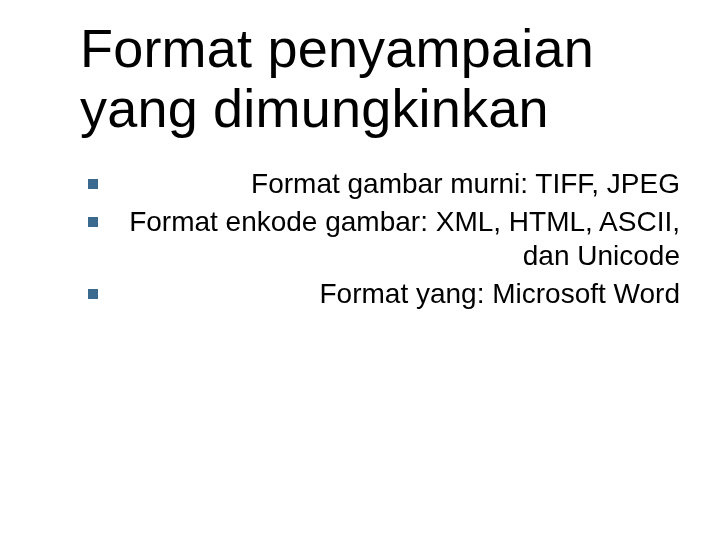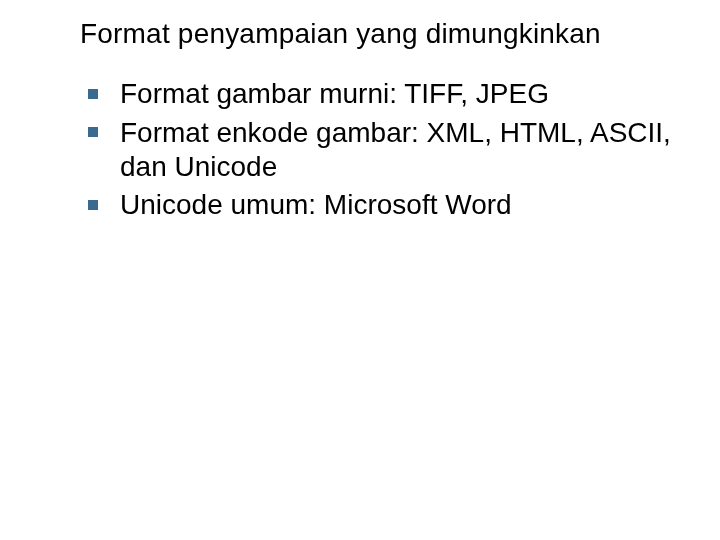--- a/index.html
+++ b/index.html
@@ -12,31 +12,32 @@
     color: #000;
   }
   .slide {
     box-sizing: border-box;
     width: 720px;
     height: 540px;
     padding: 18px 40px 40px 80px;
     position: relative;
   }
   .title {
-    font-size: 28px;
+    font-size: 54px;
     line-height: 1.12;
     font-weight: 400;
     margin: 0 0 28px 0;
     letter-spacing: 0.2px;
   }
   .bullets {
     margin: 18px 0 0 6px;
     padding: 0;
     font-size: 28px;
     line-height: 1.22;
+    text-align: right;
   }
   .bullets li {
     list-style: none;
     position: relative;
     padding-left: 34px;
     margin: 0 0 4px 0;
   }
   .bullets li .sq {
     position: absolute;
     left: 2px;
@@ -56,16 +57,16 @@
     <li>
       <span class="sq"></span>
       <span>Format gambar murni: TIFF, JPEG</span>
     </li>
     <li>
       <span class="sq"></span>
       <span>Format enkode gambar: XML, HTML, ASCII, dan Unicode</span>
     </li>
     <li>
       <span class="sq"></span>
-      <span>Unicode umum: Microsoft Word</span>
+      <span>Format yang: Microsoft Word</span>
     </li>
   </ul>
 </div>
 
 </body></html>

